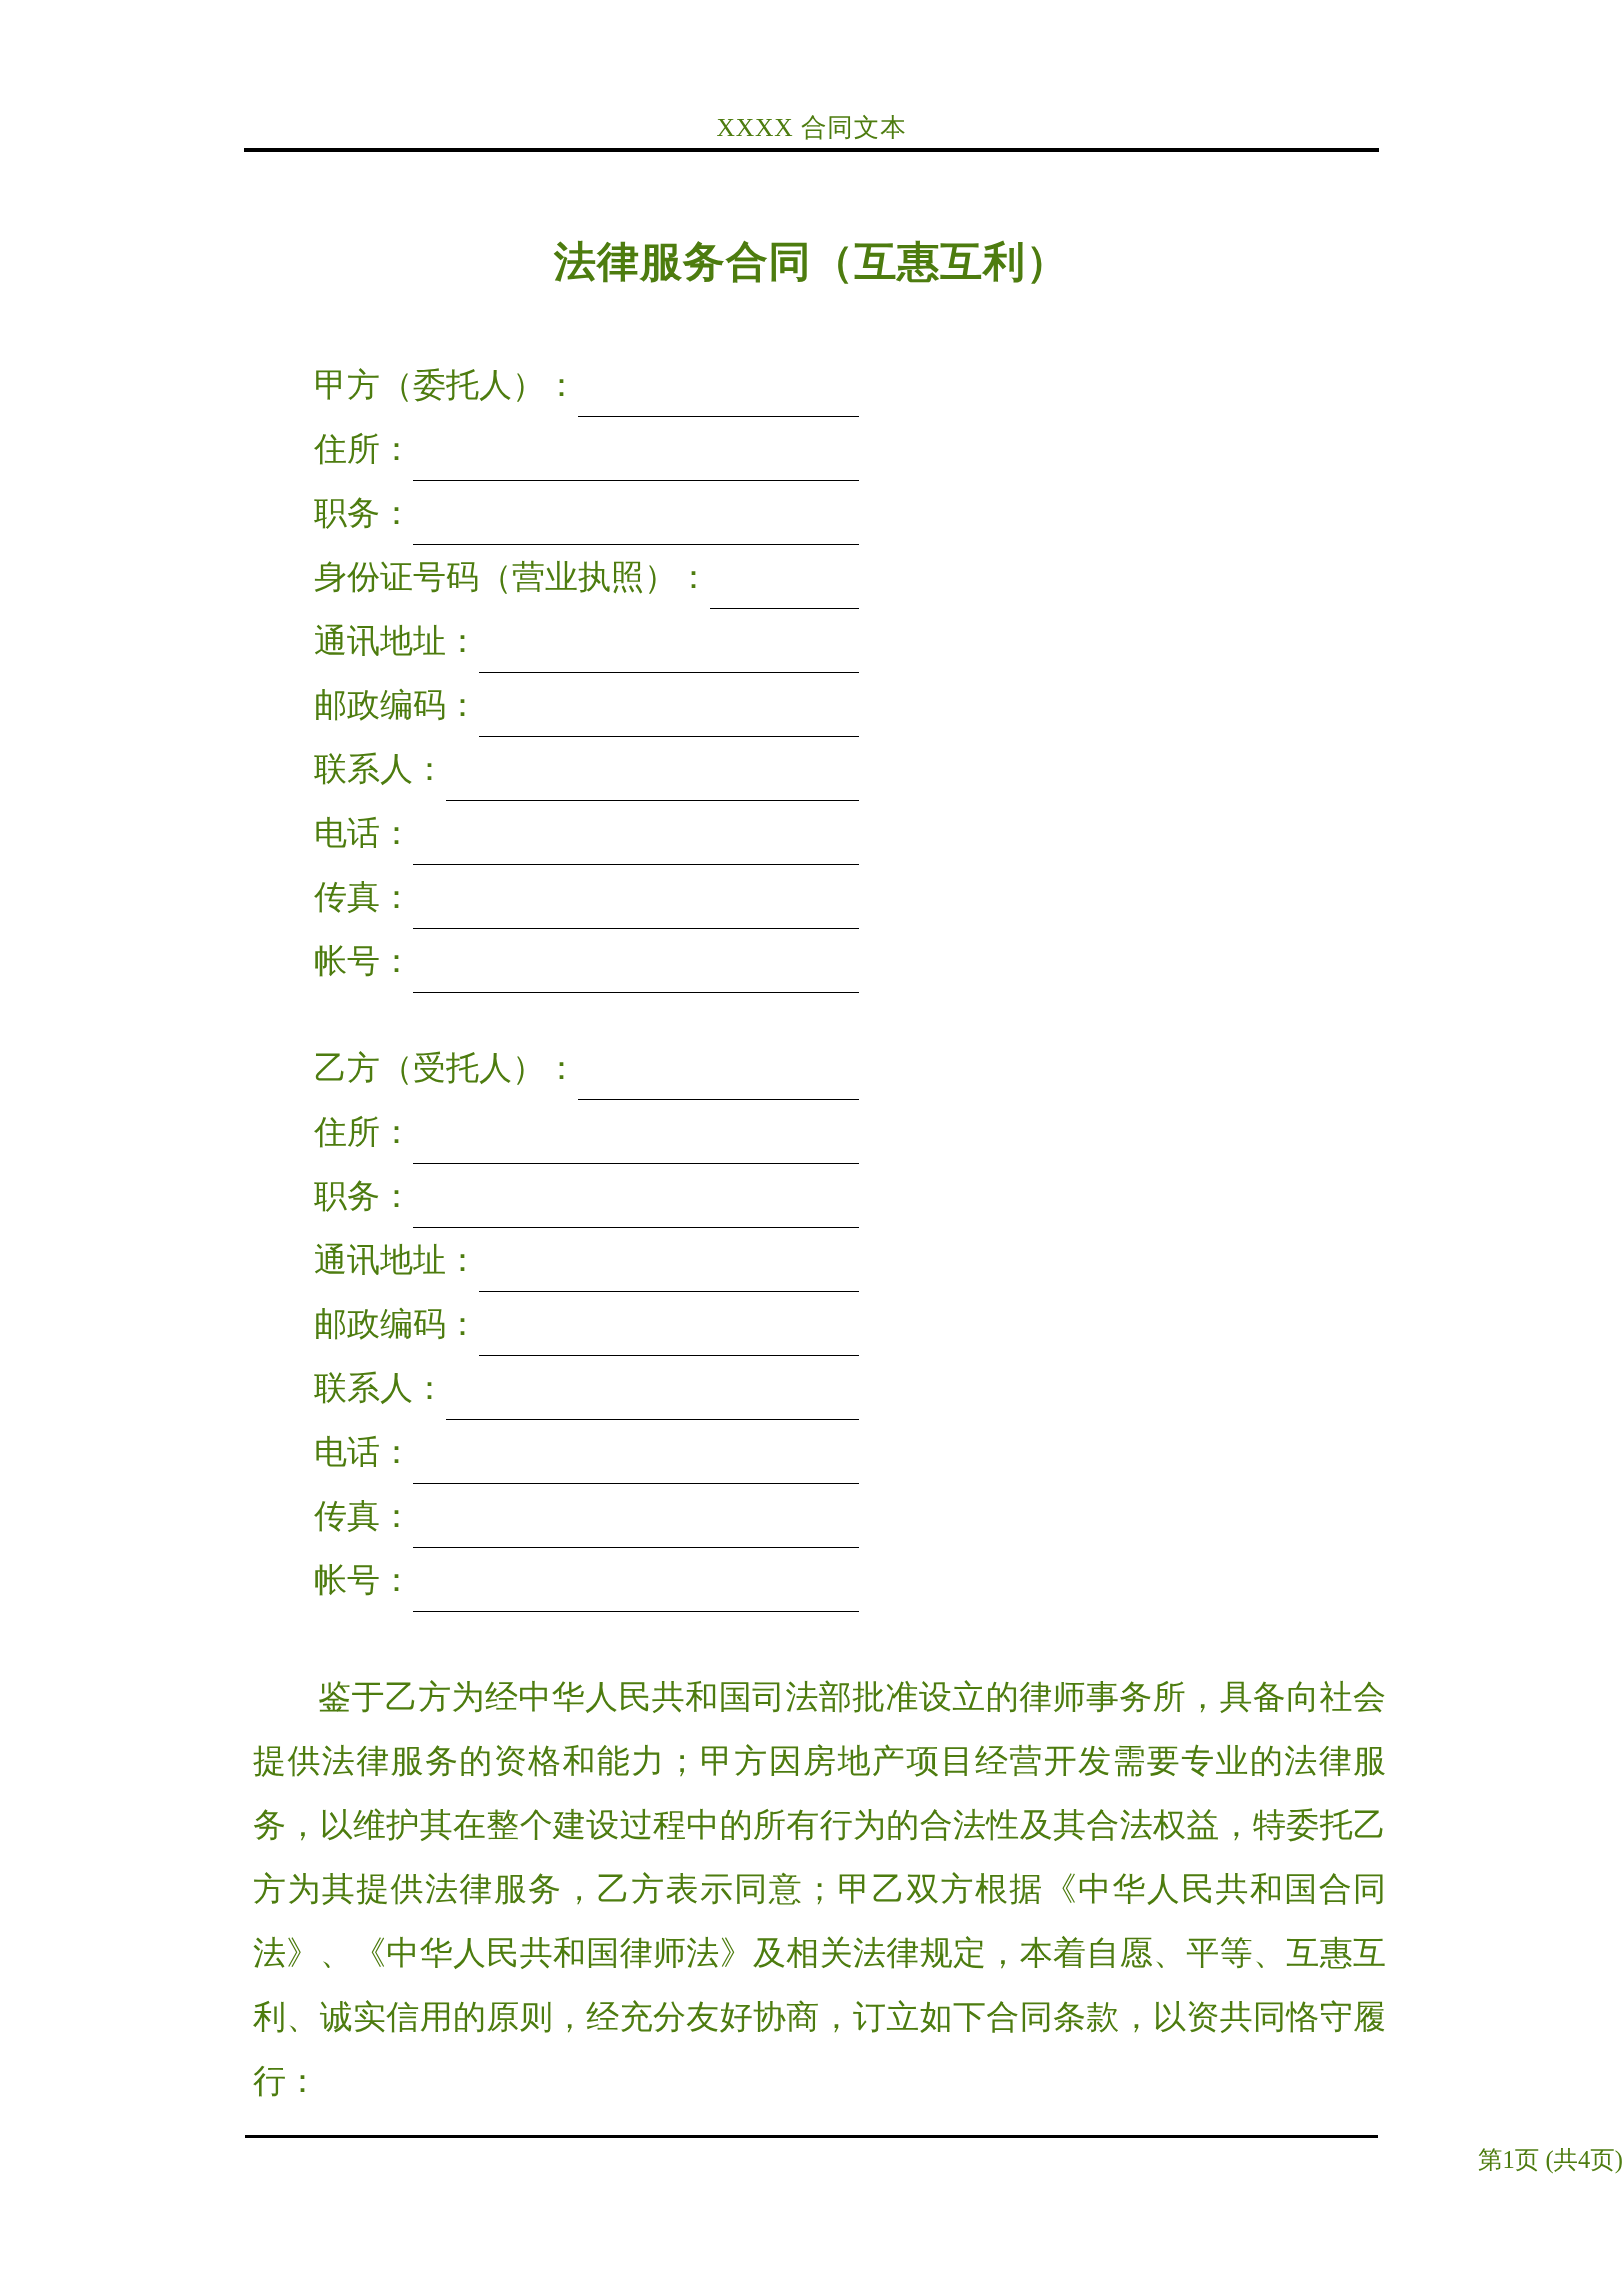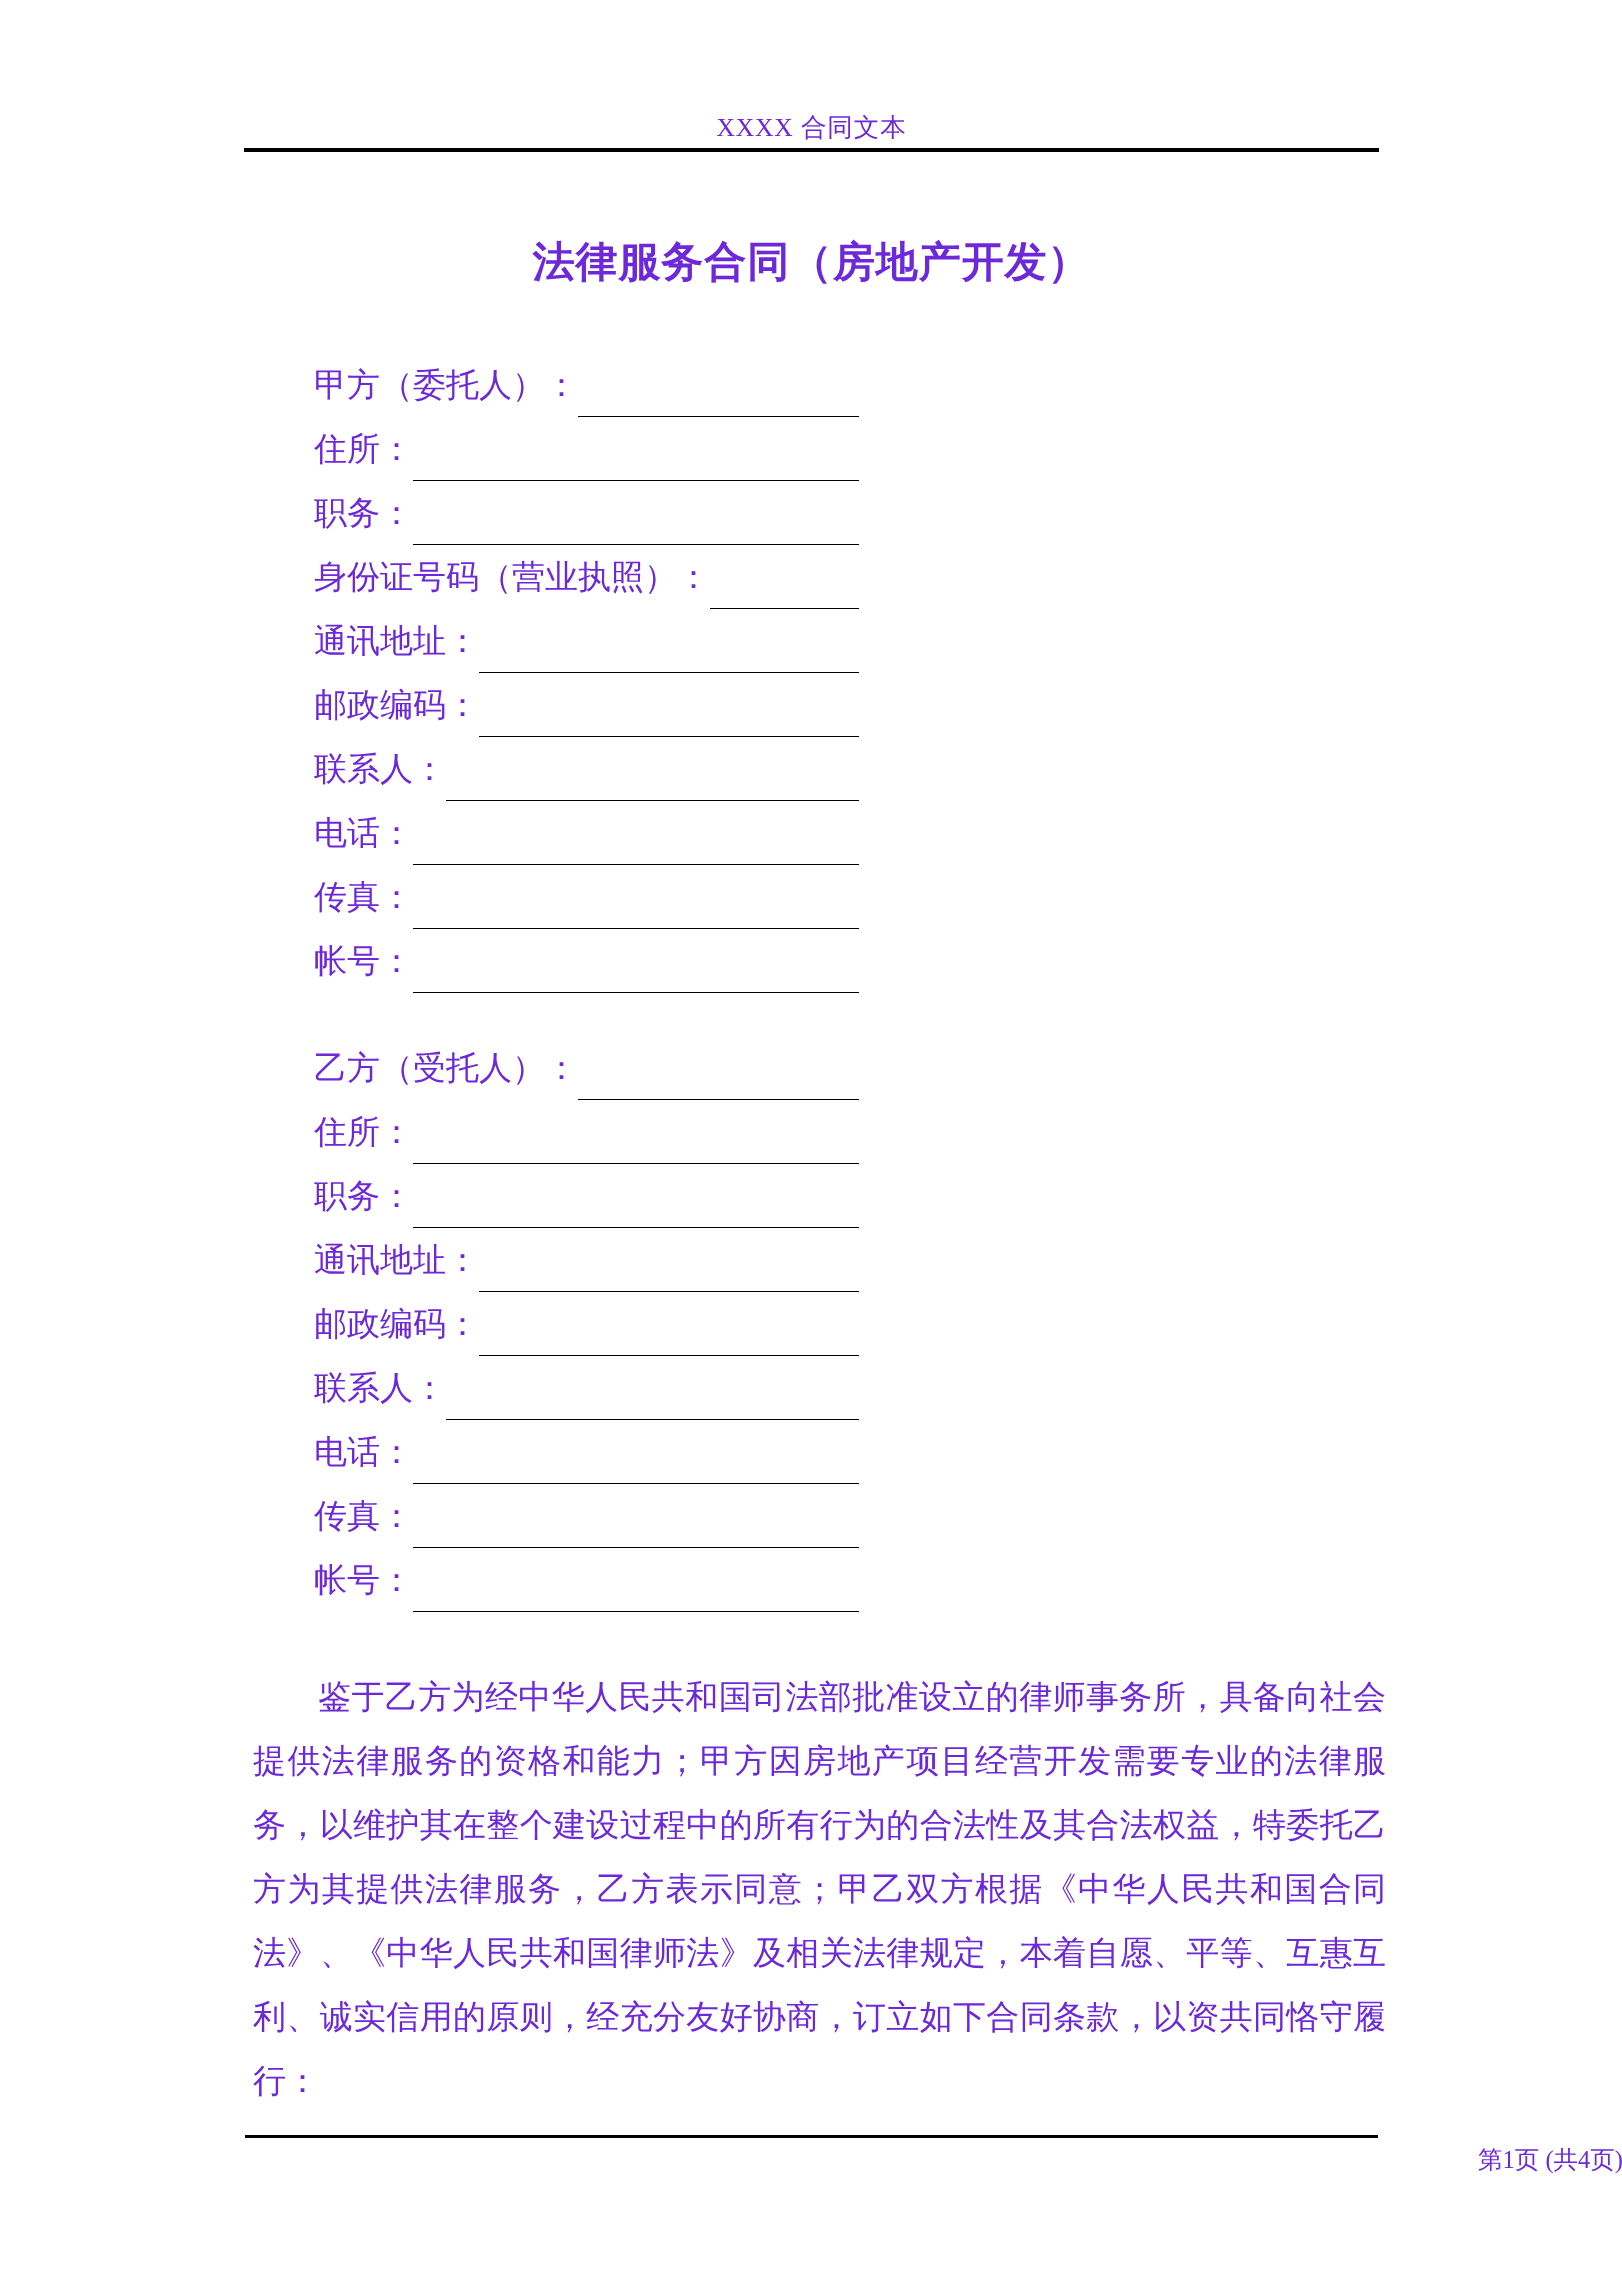--- a/index.html
+++ b/index.html
@@ -1,21 +1,21 @@
 <!DOCTYPE html>
 <html style="font-size:14.5px"><head>
 <meta charset="utf-8">
 <style>
   html, body { margin: 0; padding: 0; background: #ffffff; }
   .page {
     position: relative;
     width: 1623px;
     height: 2294px;
     background: #ffffff;
-    color: #6d28d9;
+    color: #4d7c0f;
     font-family: "Liberation Serif", "DejaVu Serif", serif;
     overflow: hidden;
   }
   .header {
     position: absolute;
     top: 110px; left: 0;
     width: 100%;
     text-align: center;
     font-size: 25.5px;
     letter-spacing: 0.9px;
@@ -89,21 +89,21 @@
 <body>
 
 <div class="page">
 
   <div class="header">
     <span>XXXX 合同文本</span>
   </div>
 
   <div class="header-rule"></div>
 
-  <h1 class="doc-title">法律服务合同（房地产开发）</h1>
+  <h1 class="doc-title">法律服务合同（互惠互利）</h1>
 
   <div class="fields">
     <div id="party-a-rows">
         <div class="row">
           <span class="label">甲方（委托人）：</span>
           <span class="u"></span>
         </div>
         <div class="row">
           <span class="label">住所：</span>
           <span class="u"></span>

